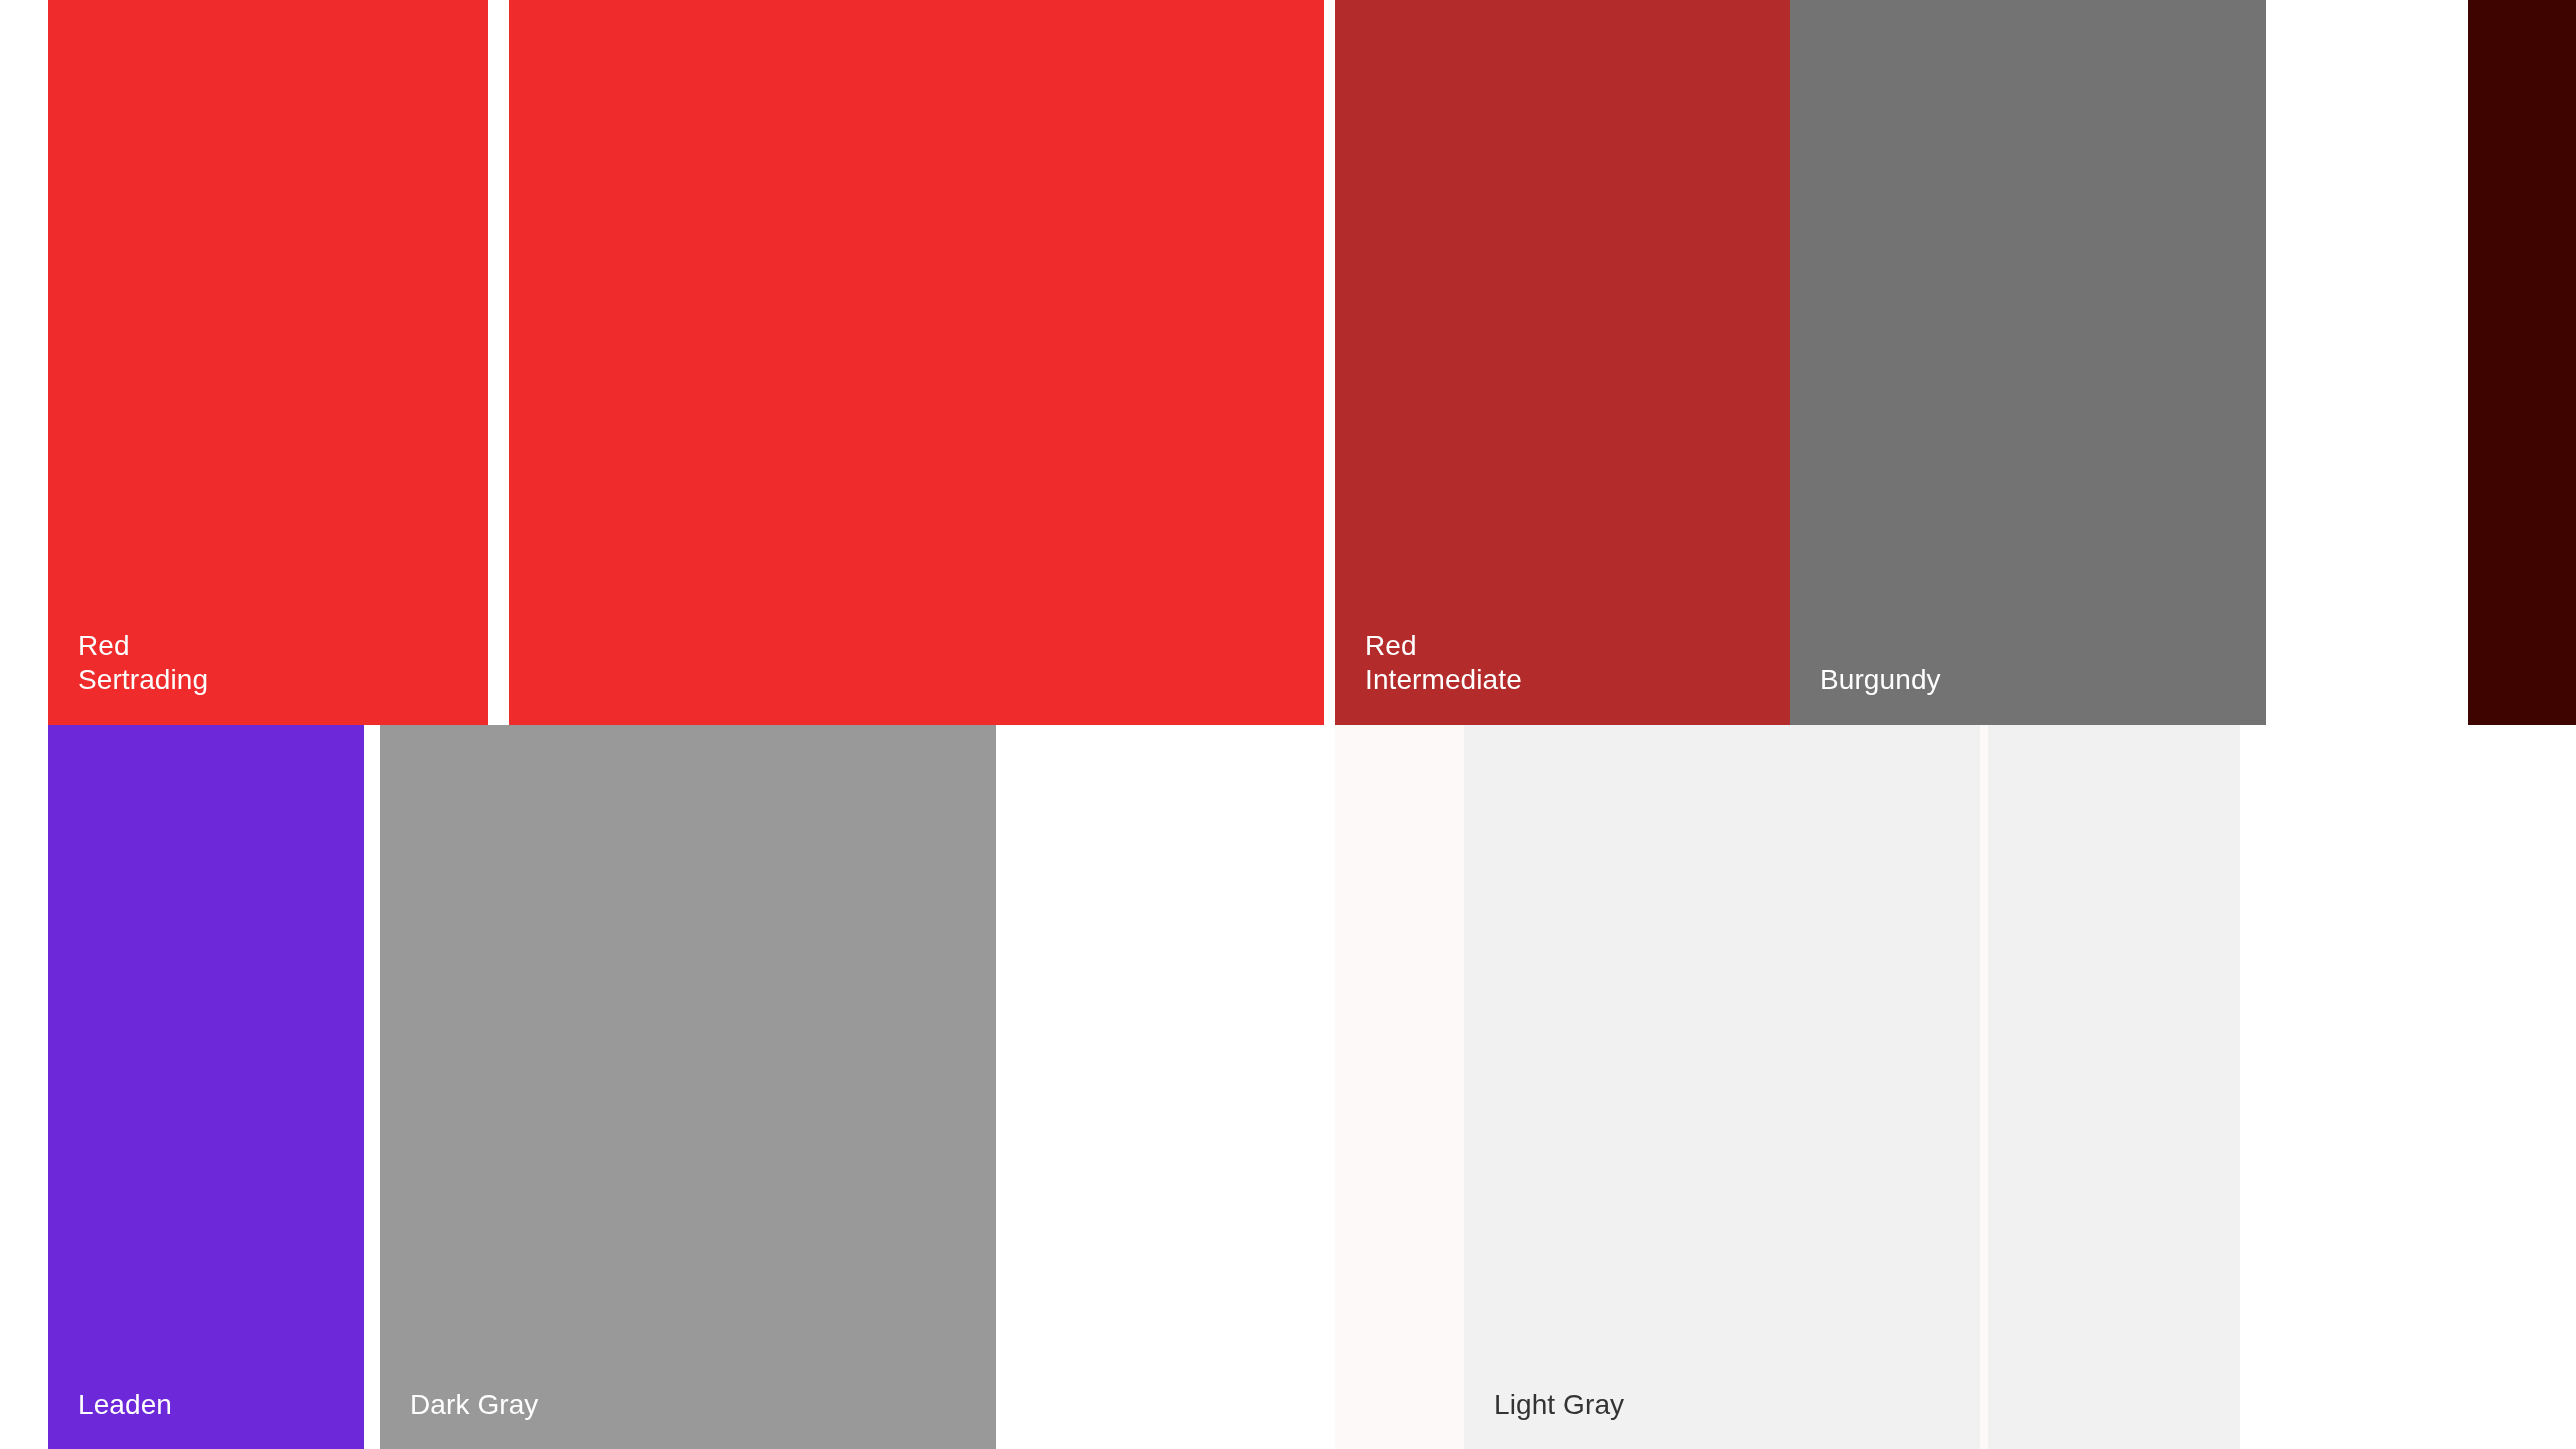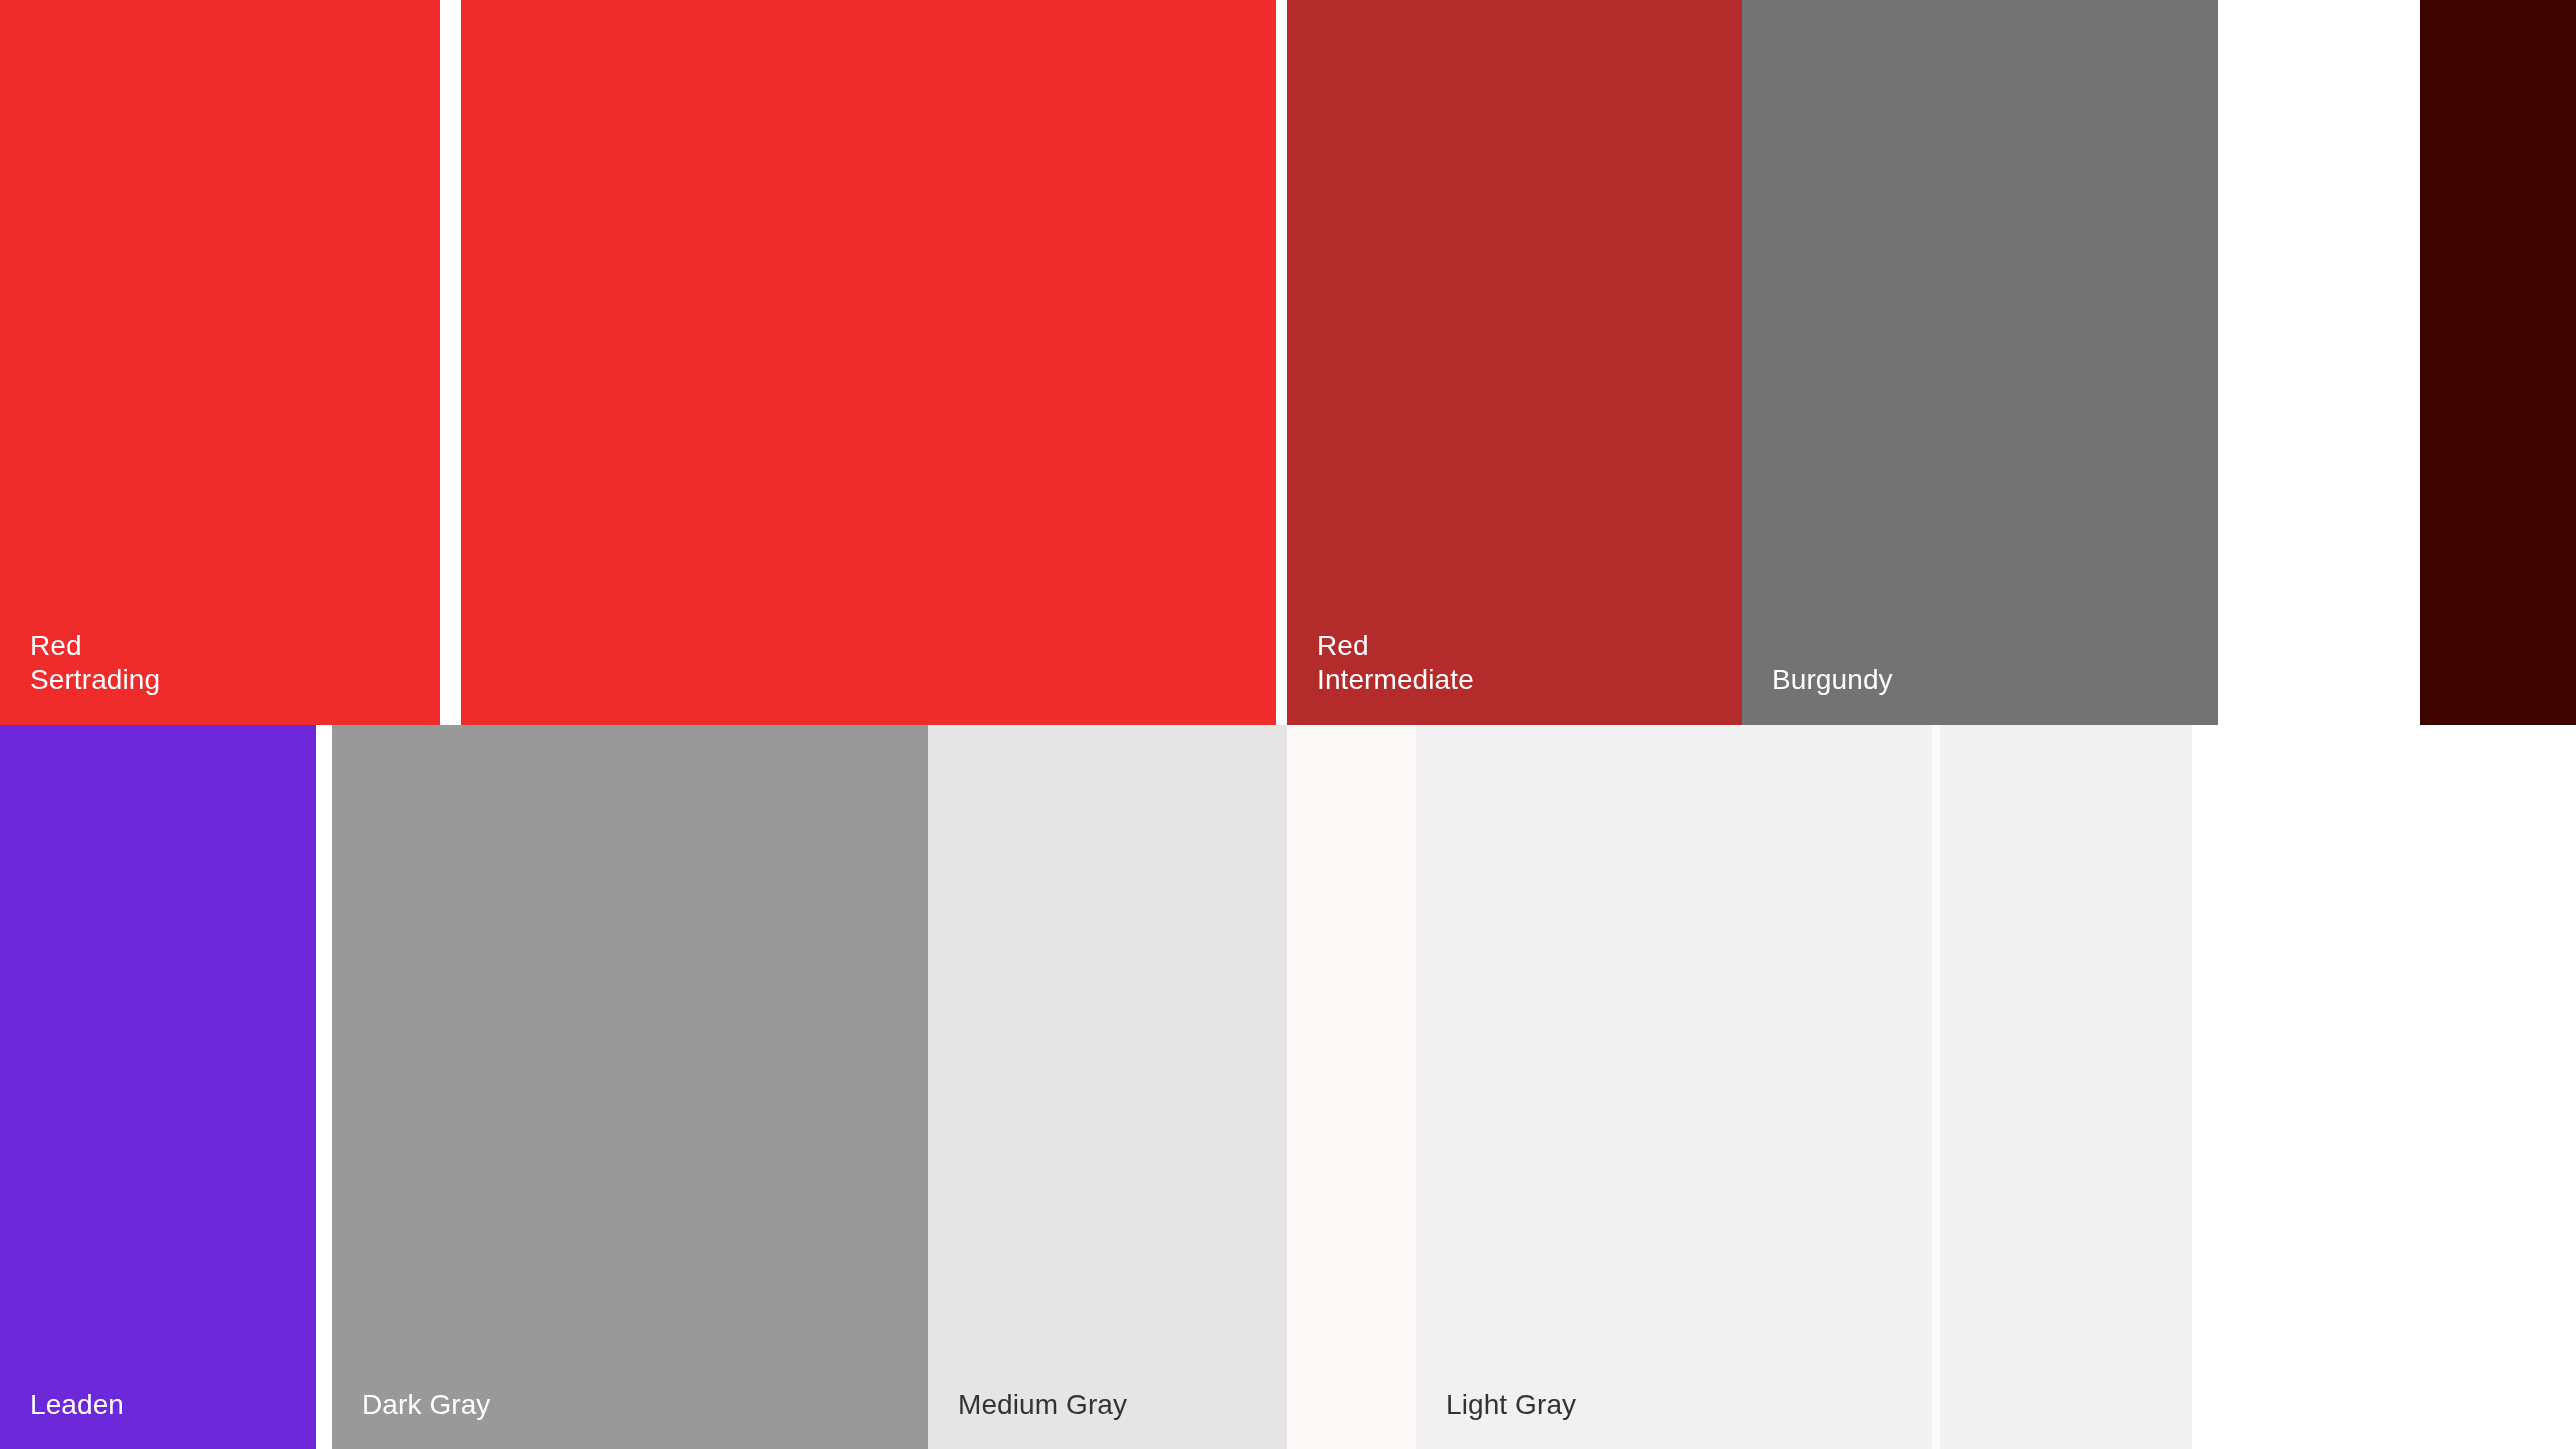--- a/index.html
+++ b/index.html
@@ -28,20 +28,21 @@
   }
   #row-top { top: 0; height: 725px; }
   #row-bottom { top: 725px; height: 725px; }
 
   .swatch {
     position: absolute;
     top: 0;
     bottom: 0;
     box-sizing: border-box;
     overflow: hidden;
+    margin-left: 48px;
   }
   .swatch-label {
     position: absolute;
     left: 30px;
     bottom: 28px;
     font-size: 28px;
     line-height: 1.22;
     letter-spacing: 0.1px;
     white-space: pre-line;
     font-weight: 400;
@@ -68,23 +69,20 @@
       </div>
       <div class="swatch" style="left: 2420px; width: 156px; background: rgb(61, 4, 0);"></div>
     </div>
   <div class="row" id="row-bottom">
       <div class="swatch" style="left: 0px; width: 316px; background: #6d28d9;">
         <span class="swatch-label label-light" style="color: rgb(255, 255, 255);">Leaden</span>
       </div>
       <div class="swatch" style="left: 332px; width: 616px; background: rgb(153, 153, 153);">
         <span class="swatch-label label-light" style="color: rgb(255, 255, 255);">Dark Gray</span>
       </div>
-      <div class="swatch" style="left: 928px; width: 359px; background: rgb(229, 229, 229);">
-        <span class="swatch-label label-dark" style="color: rgb(51, 51, 51);">Medium Gray</span>
-      </div>
       <div class="swatch" style="left: 1287px; width: 129px; background: rgb(253, 249, 248);"></div>
       <div class="swatch" style="left: 1416px; width: 516px; background: rgb(241, 241, 241); text-align: center;">
         <span class="swatch-label label-dark" style="color: rgb(51, 51, 51);">Light Gray</span>
       </div>
       <div class="swatch" style="left: 1932px; width: 7.7px; background: rgb(253, 249, 248);"></div>
       <div class="swatch" style="left: 1940px; width: 252px; background: rgb(241, 241, 241);"></div>
     </div>
 </div>
 
 

